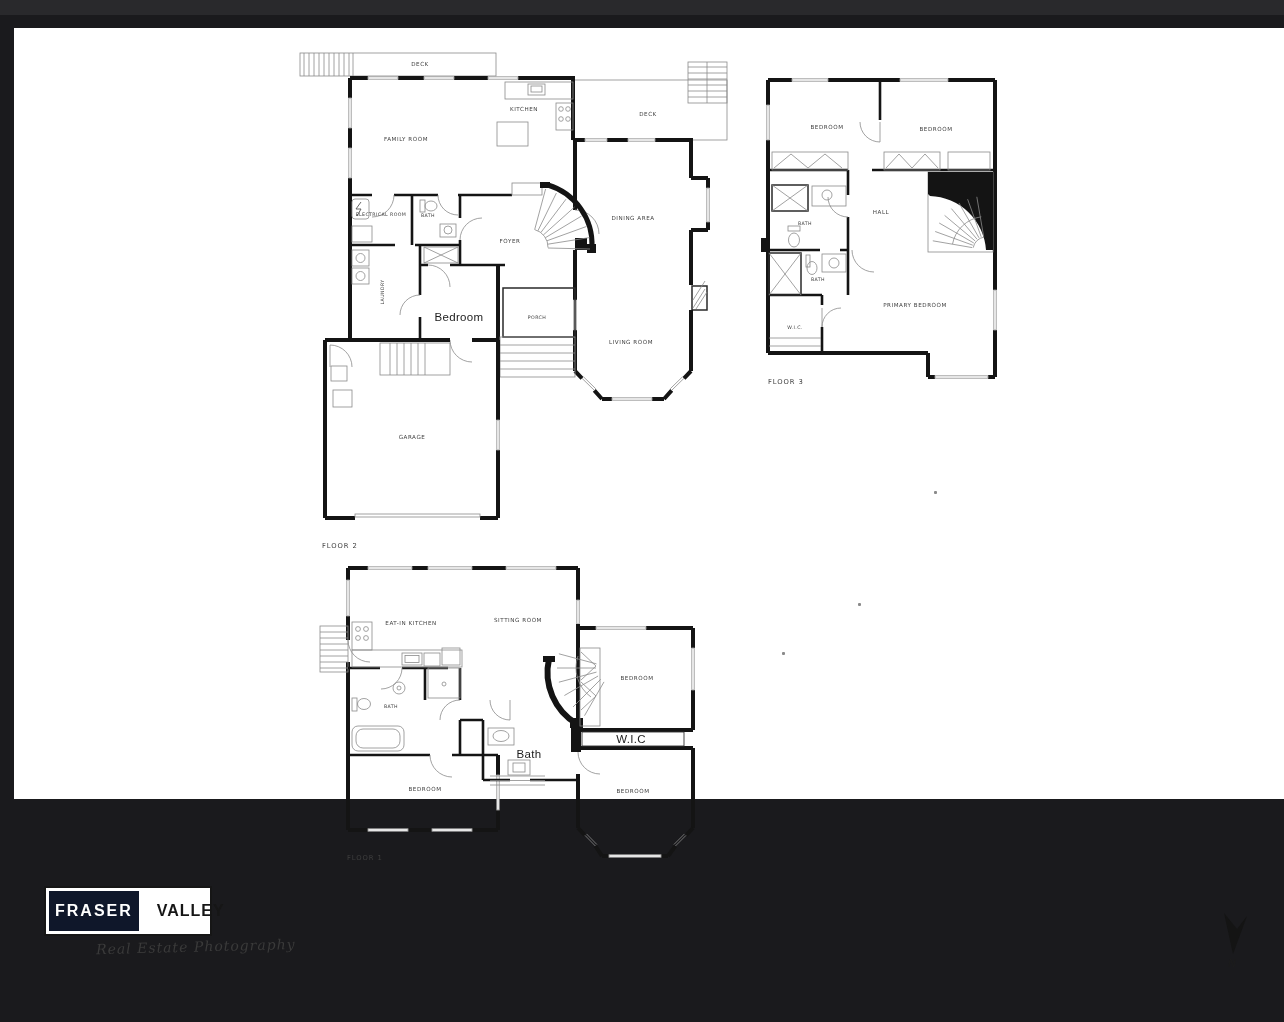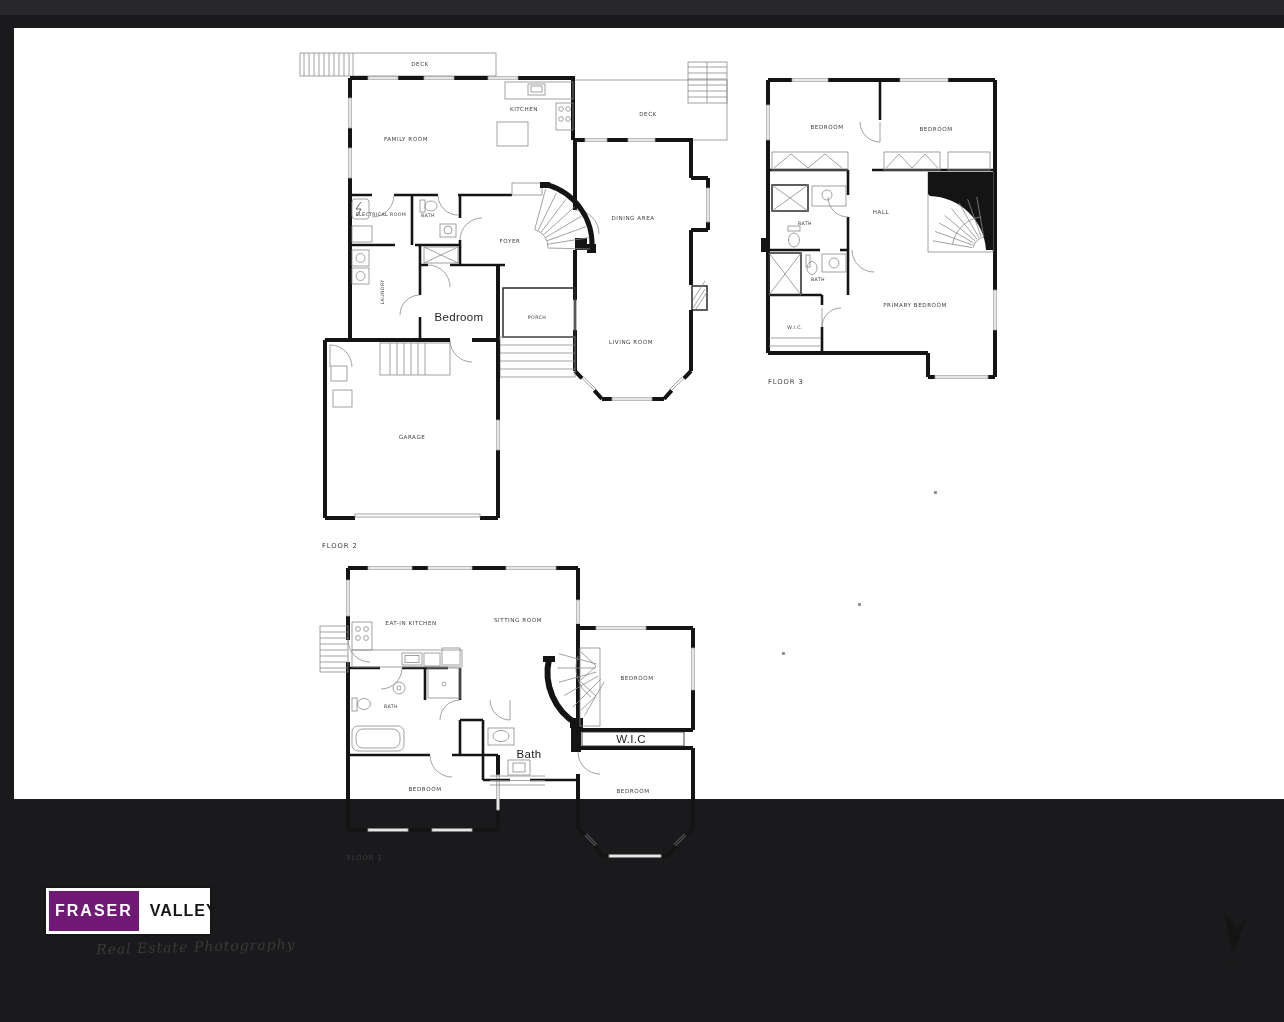--- a/index.html
+++ b/index.html
@@ -16,24 +16,24 @@
   .w4{stroke:#141414;stroke-width:4;fill:none;stroke-linecap:butt}
   .w3{stroke:#141414;stroke-width:2.6;fill:none;stroke-linecap:butt}
   .w2{stroke:#2a2a2a;stroke-width:1.5;fill:none}
   .t{stroke:#8a8a8a;stroke-width:0.8;fill:none}
   .tk{stroke:#555;stroke-width:0.9;fill:none}
   .win{fill:#ffffff;stroke:#9a9a9a;stroke-width:0.9}
   .blk{fill:#141414;stroke:none}
   .dot{position:absolute;width:3px;height:3px;background:#8a8a8a;border-radius:1px}
   .logo{position:absolute;left:30px;top:858px;width:220px}
   .logo-box{display:flex;border:2px solid #161616;background:#fff;width:158px;height:40px;padding:3px;box-sizing:content-box}
-  .logo-left{background:#701a75;color:#fff;display:flex;align-items:center;justify-content:center;
+  .logo-left{background:#0f172a;color:#fff;display:flex;align-items:center;justify-content:center;
              padding:0 6px;font-weight:bold;font-size:16px;letter-spacing:2px;flex:0 0 auto}
   .logo-right{display:flex;align-items:center;color:#161616;font-weight:bold;font-size:16px;
-              letter-spacing:1px;padding-left:11px}
+              letter-spacing:1px;padding-left:18px}
   .logo-tag{font-family:"DejaVu Serif",serif;font-style:italic;font-size:14px;color:#3a3a3a;
             margin-top:3px;margin-left:52px;white-space:nowrap;transform:rotate(-1.5deg);letter-spacing:1px}
   .disclaimer{position:absolute;left:0;top:914px;width:1270px;text-align:center;
               font-size:13.5px;color:#1f1f1f;letter-spacing:0.2px}
   .compass{position:absolute;left:1191px;top:872px}
 </style>
 </head>
 <body>
 
 <div class="top-band"></div>

